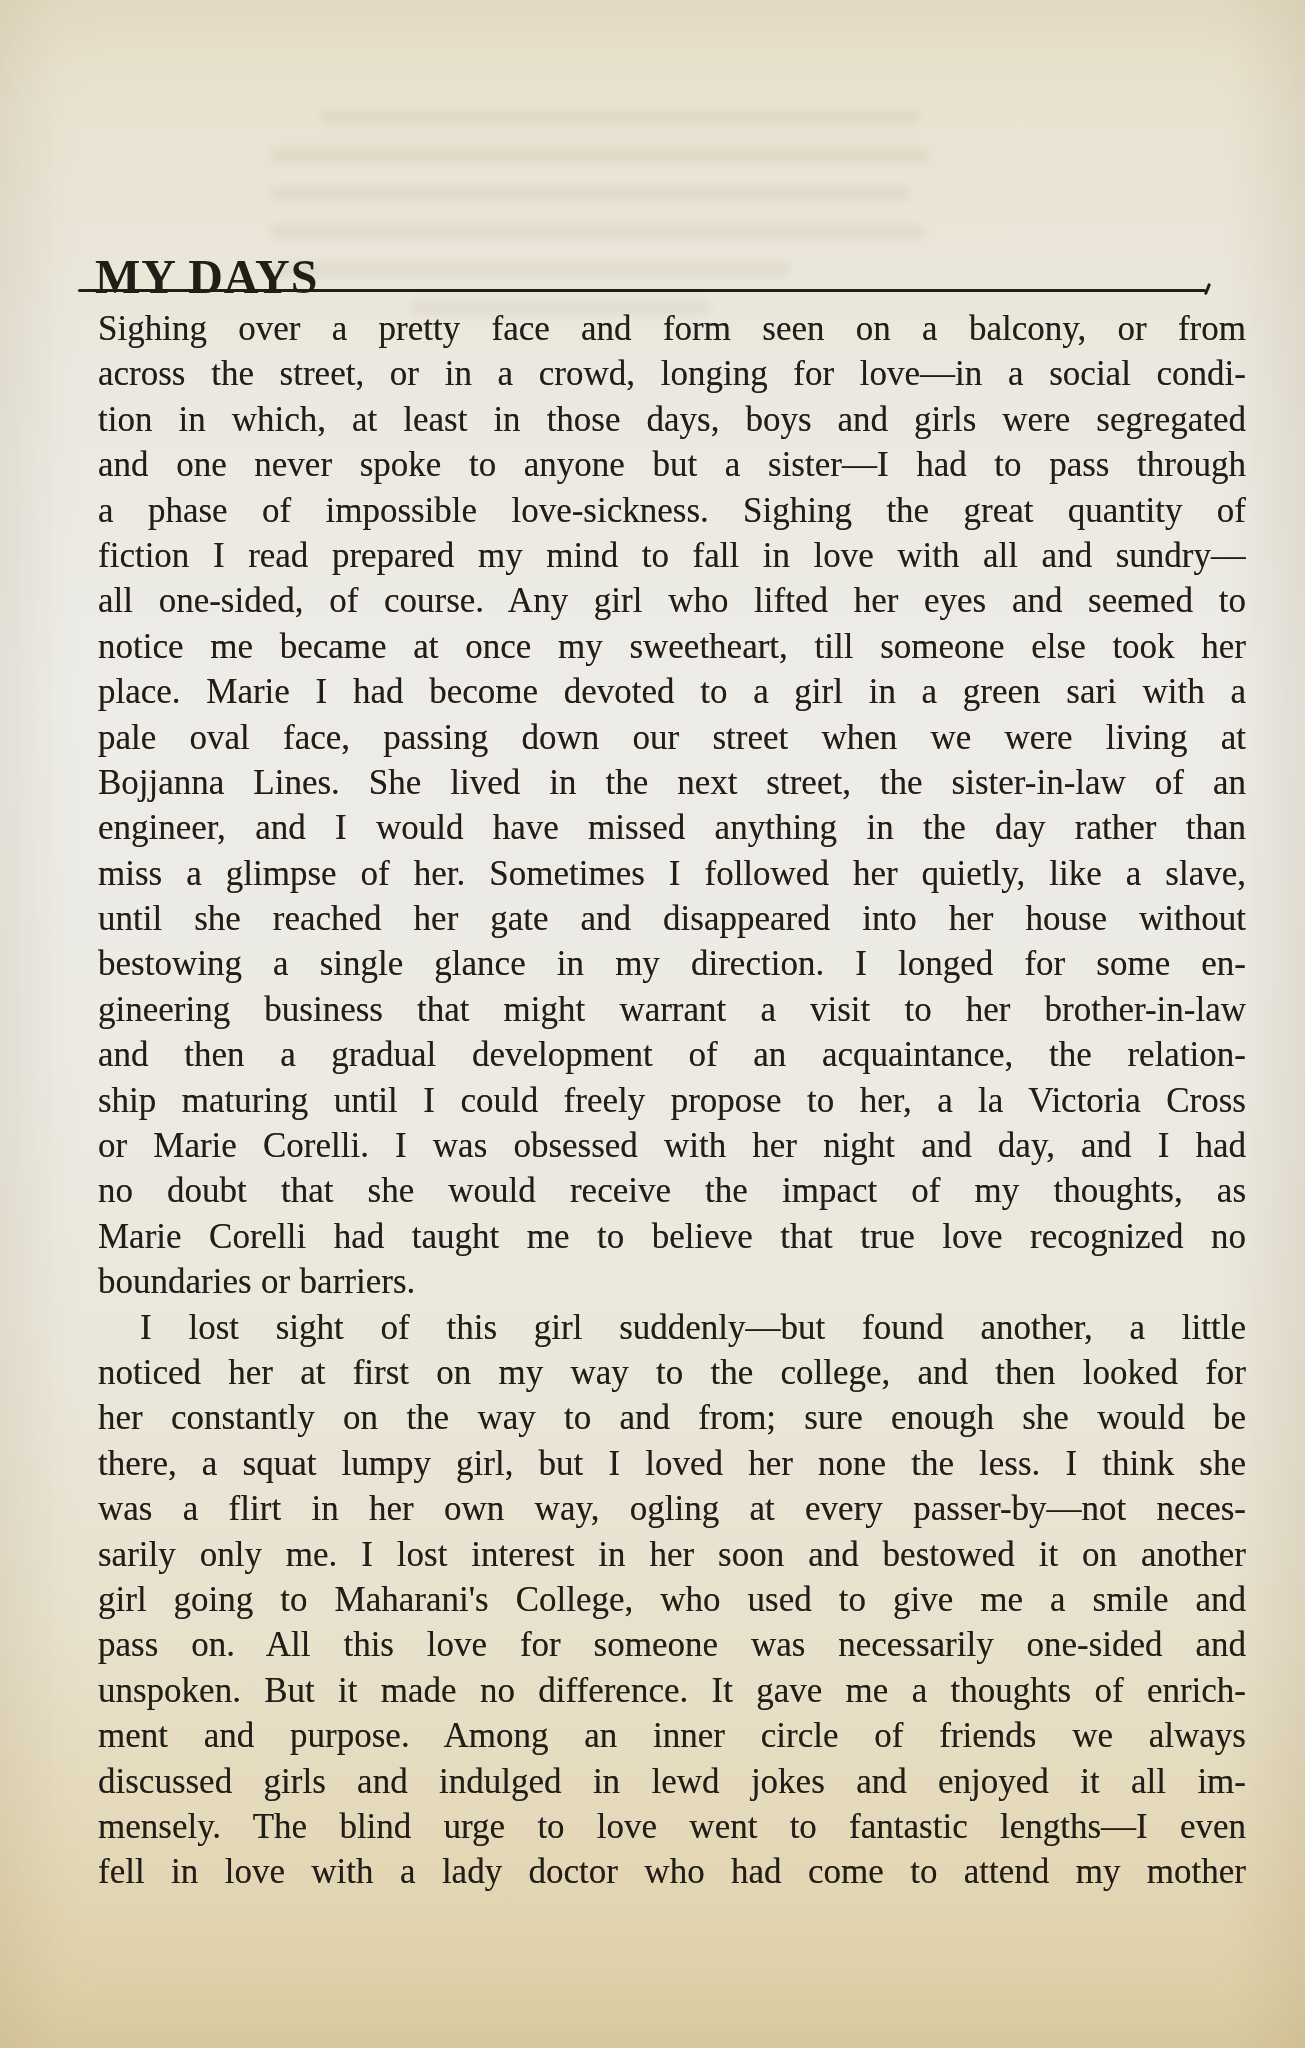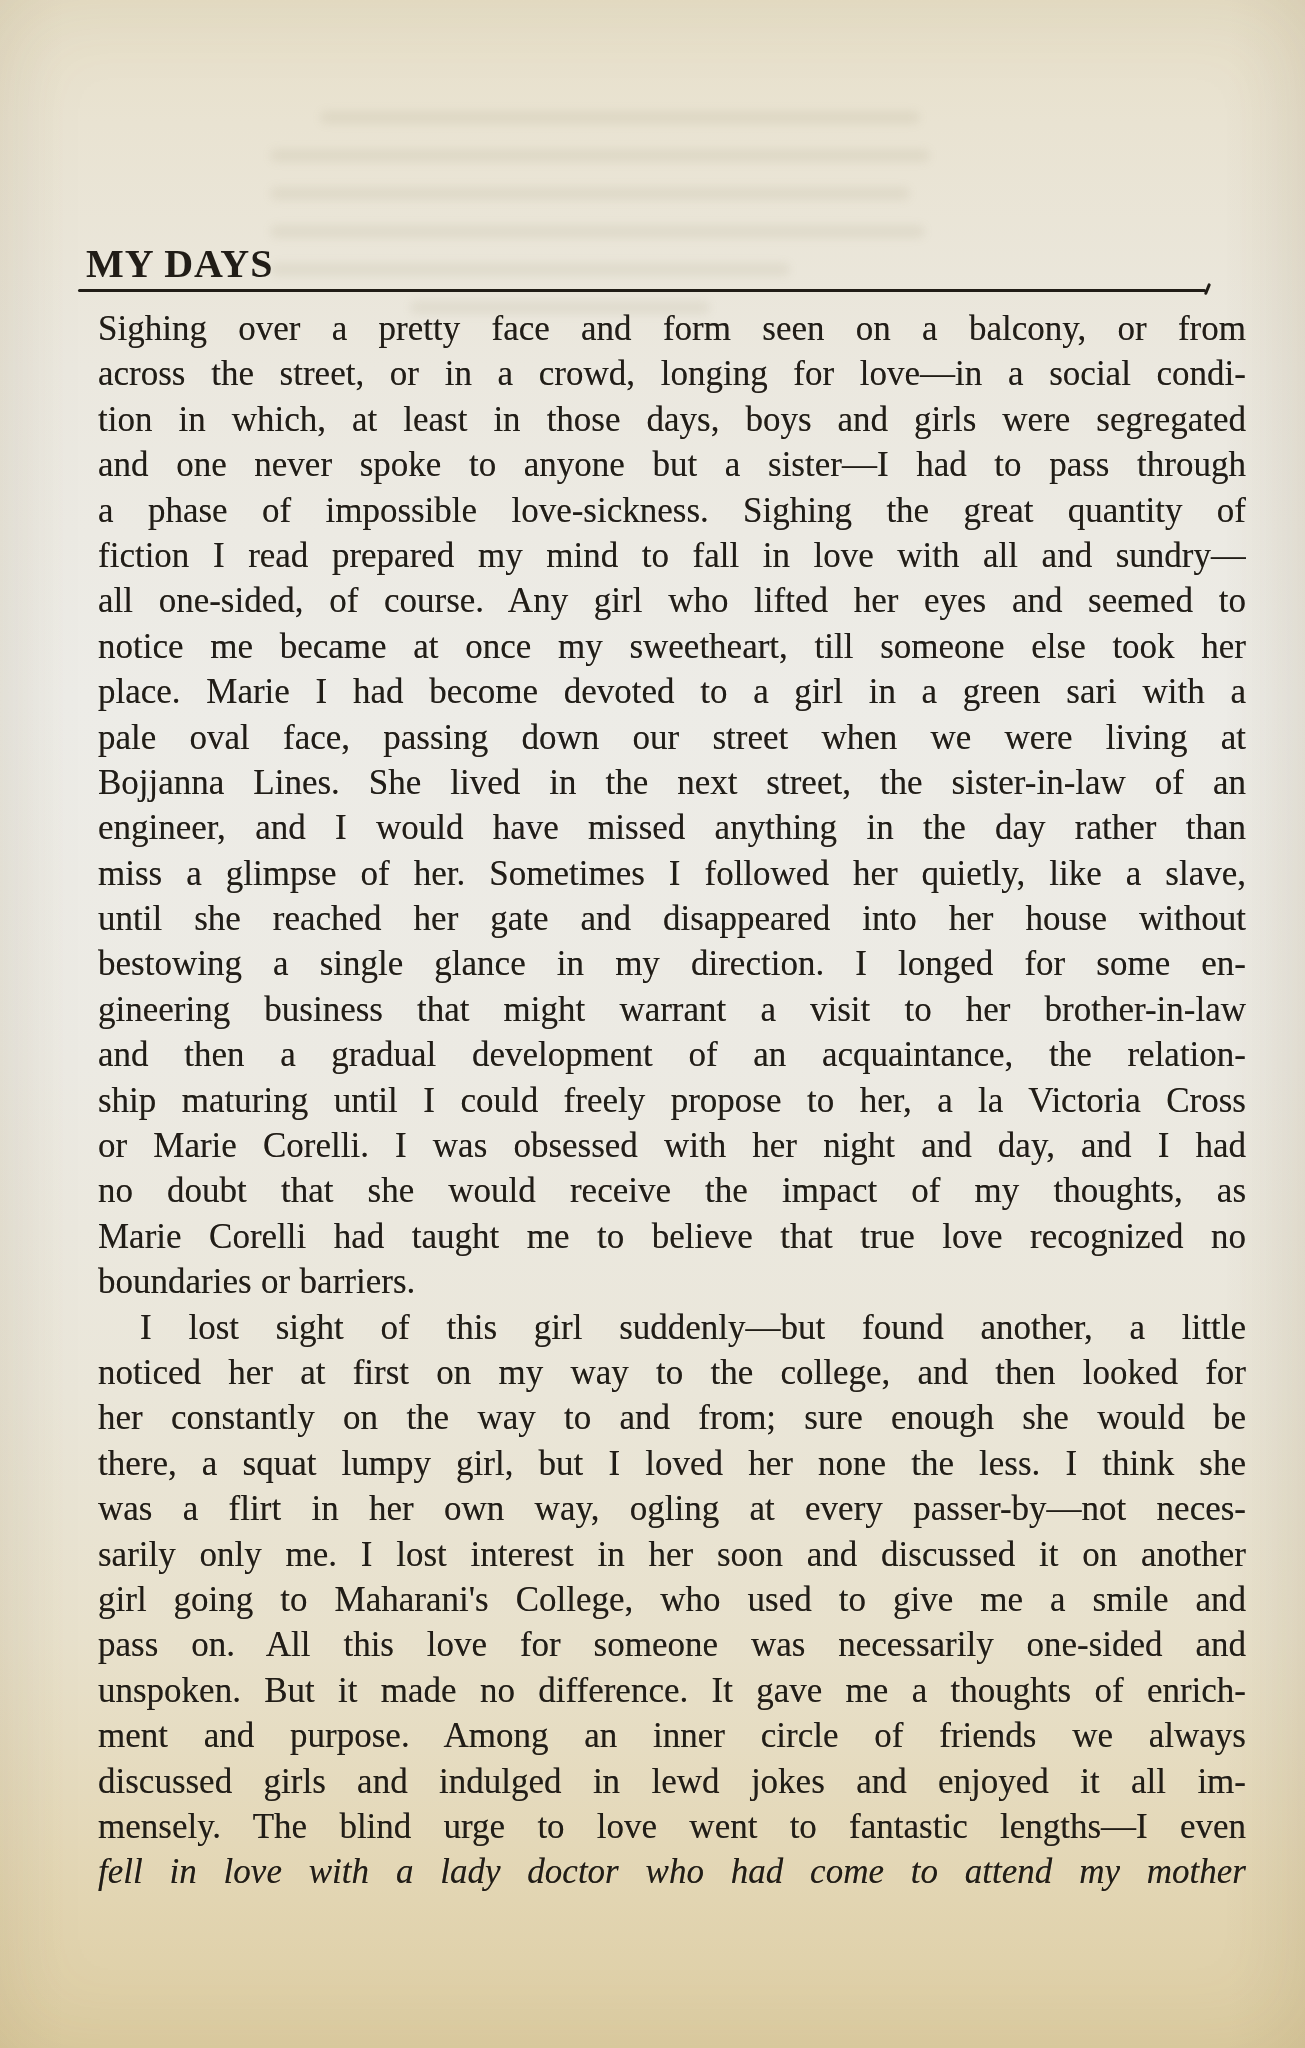--- a/index.html
+++ b/index.html
@@ -30,21 +30,21 @@
   }
   .g1{left:60px;  top:6px;   width:600px;}
   .g2{left:10px;  top:44px;  width:660px;}
   .g3{left:10px;  top:82px;  width:640px;}
   .g4{left:10px;  top:120px; width:655px;}
   .g5{left:10px;  top:158px; width:520px;}
   .g6{left:150px; top:196px; width:300px;}
 
   .title{
     position:absolute; left:78px; top:232px;
-    margin:8px; font-size:40px; font-weight:600; letter-spacing:1px;
+    margin:17px; font-size:48px; font-weight:600; letter-spacing:1px;
     color:var(--ink,#211d17);
     font-family:"Liberation Serif", serif;
   }
   .rule{
     position:absolute; left:78px; top:289px; width:1128px; height:3px;
     background:var(--ink,#26211b); border-radius:2px;
   }
   .rule .tick{
     position:absolute; right:-2px; top:-6px; width:2.5px; height:12px;
     background:var(--ink,#26211b); transform:rotate(22deg); border-radius:2px;
@@ -57,21 +57,21 @@
   }
   .para{margin:0;}
   .line{
     text-align:justify;
     text-align-last:justify;
     height:45.4px; overflow:hidden;
     word-spacing:0.02em;
   }
   .p1 .line.last{text-align-last:left;}
   .p2 .line.first{padding-left:42px;}
-  .p2 .line.last{text-align-last:justify;font-style:italic;}
+  .p2 .line.last{text-align-last:justify;}
 </style>
 </head>
 <body>
 
 <div class="page">
 
   <div class="showthrough">
     <div class="g g1"></div>
     <div class="g g2"></div>
     <div class="g g3"></div>
@@ -110,21 +110,21 @@
         <div class="line">no doubt that she would receive the impact of my thoughts, as</div>
         <div class="line">Marie Corelli had taught me to believe that true love recognized no</div>
         <div class="line last">boundaries or barriers.</div>
       </div>
     <div class="para p2">
         <div class="line first">I lost sight of this girl suddenly—but found another, a little</div>
         <div class="line">noticed her at first on my way to the college, and then looked for</div>
         <div class="line">her constantly on the way to and from; sure enough she would be</div>
         <div class="line">there, a squat lumpy girl, but I loved her none the less. I think she</div>
         <div class="line">was a flirt in her own way, ogling at every passer-by—not neces-</div>
-        <div class="line">sarily only me. I lost interest in her soon and discussed it on another</div>
+        <div class="line">sarily only me. I lost interest in her soon and bestowed it on another</div>
         <div class="line">girl going to Maharani's College, who used to give me a smile and</div>
         <div class="line">pass on. All this love for someone was necessarily one-sided and</div>
         <div class="line">unspoken. But it made no difference. It gave me a thoughts of enrich-</div>
         <div class="line">ment and purpose. Among an inner circle of friends we always</div>
         <div class="line">discussed girls and indulged in lewd jokes and enjoyed it all im-</div>
         <div class="line">mensely. The blind urge to love went to fantastic lengths—I even</div>
         <div class="line last">fell in love with a lady doctor who had come to attend my mother</div>
       </div>
   </div>
 

